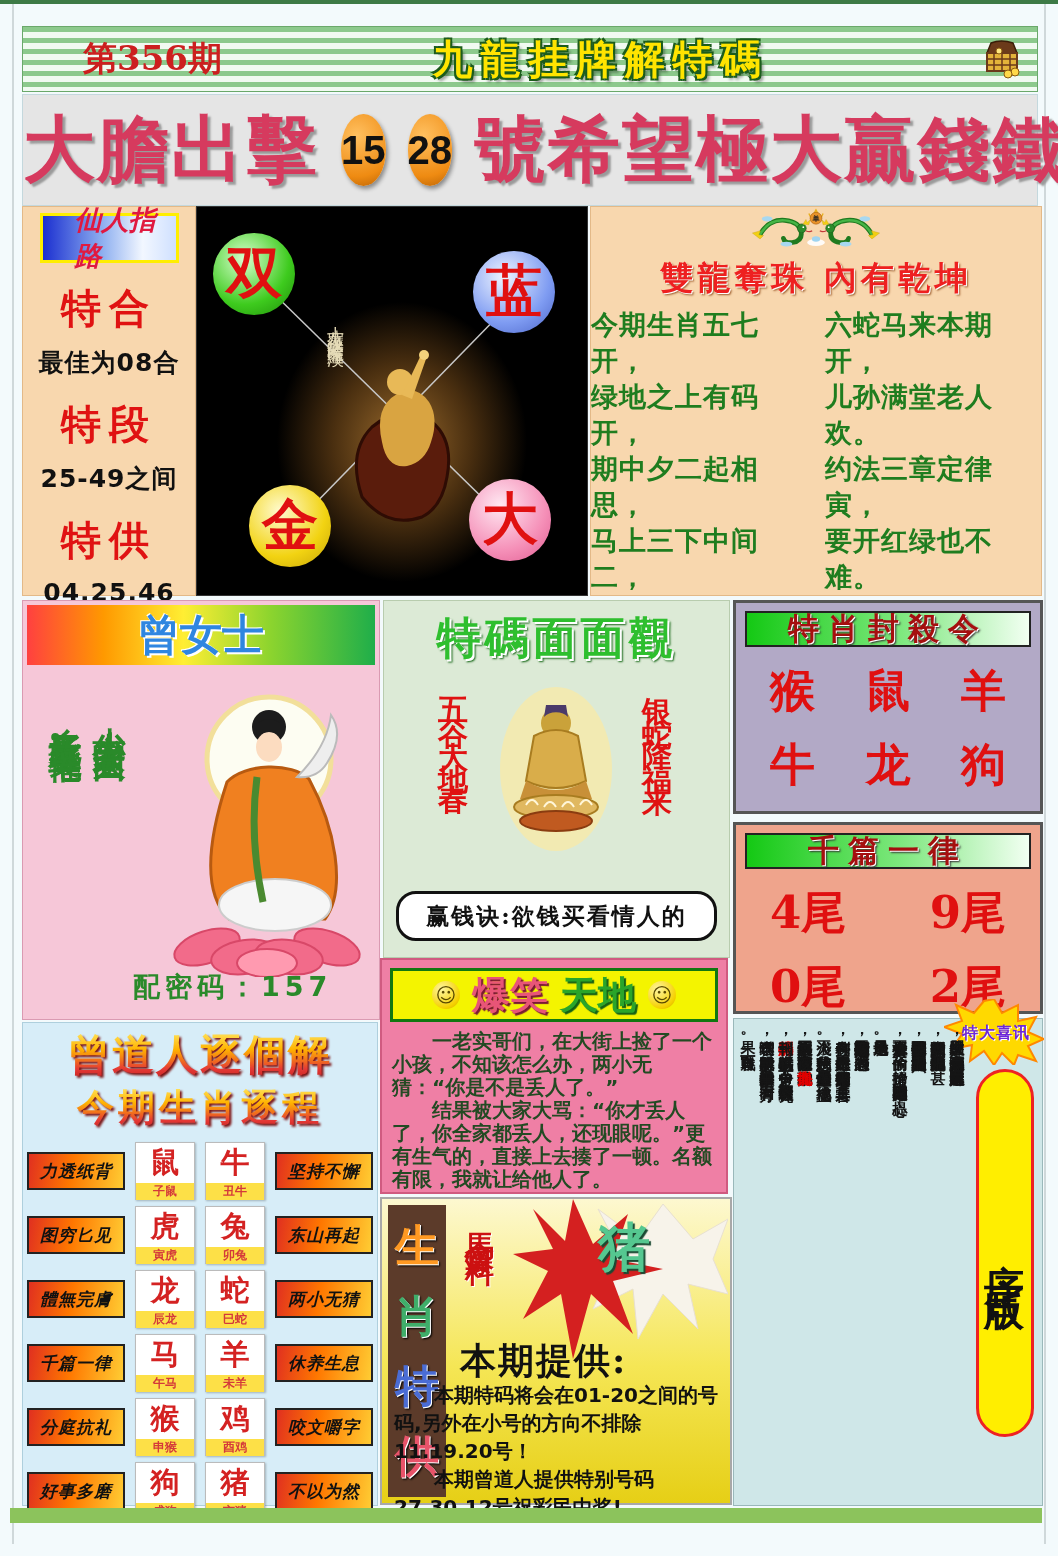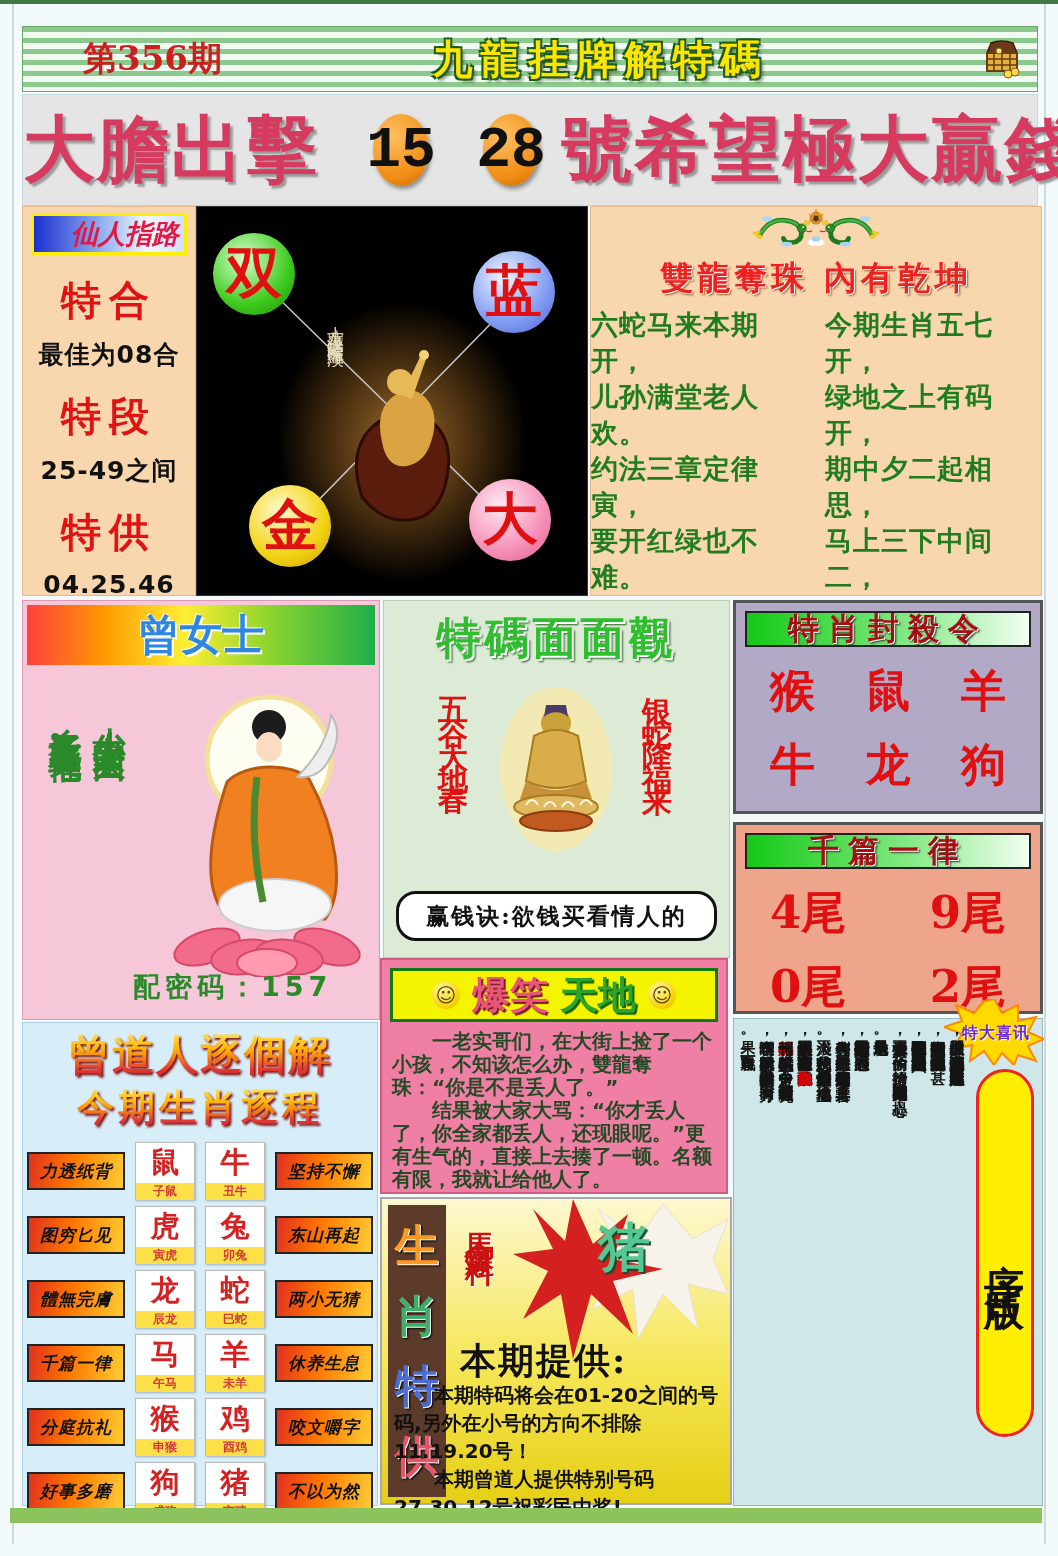--- a/index.html
+++ b/index.html
@@ -31,31 +31,30 @@
     display:flex;align-items:center;justify-content:flex-start;gap:22px;border:1px solid #c4d8dd;
   }
   .title-red{
     color:#d63a5e;font-size:72px;font-weight:bold;font-family:"DejaVu Serif",serif;
     text-shadow:3px 3px 2px #9a9a9a;white-space:nowrap;letter-spacing:2px;
   }
   .numball{
     width:56px;height:72px;border-radius:50%;
     background:radial-gradient(circle at 35% 30%,#ffc060,#ef8b12 70%,#b96204);
     display:flex;align-items:center;justify-content:center;
-    color:#111;font-size:58px;font-weight:bold;font-family:Liberation Mono, monospace;
+    color:#111;font-size:40px;font-weight:bold;font-family:Liberation Sans, sans-serif;
     box-shadow:2px 3px 4px rgba(0,0,0,.4);
-    margin-left:32px;
   }
   
   .xianren{
     left:22px;top:206px;width:172px;height:388px;background:#f8d7ae;border:1px solid #e3b988;
     display:flex;flex-direction:column;align-items:center;
   }
   .xr-title{
-    margin-top:6px;width:156px;height:50px;
+    margin-top:6px;width:139px;height:50px;
     background:linear-gradient(90deg,#1b2fd0 0%,#8fb0f0 45%,#f2f7ff 75%,#cfe0ff 100%);
     border:3px solid #ffee00;box-sizing:border-box;
     display:flex;align-items:center;justify-content:center;
     color:#e01940;font-size:27px;font-weight:bold;font-family:"DejaVu Serif",serif;font-style:italic;padding-left:32px;
   }
   .xr-label{color:#e01212;font-size:40px;font-weight:bold;font-family:"DejaVu Serif",serif;letter-spacing:8px;margin-top:18px;}
   .xr-value{color:#111;font-size:25px;font-weight:bold;margin-top:10px;letter-spacing:1px;}
   
   .centerpic{left:196px;top:206px;width:390px;height:388px;background:#000;border:1px solid #333;}
   .caption-v{
@@ -317,28 +316,28 @@
     </g>
     <use href="#halfdragon" transform="translate(440,0) scale(-1,1)"></use>
     <path d="M220,10 l-12,22 h24 z M196,22 l8,16 M244,22 l-8,16" stroke="#e8b020" stroke-width="5" fill="#f2cf14"></path>
     <circle cx="220" cy="38" r="20" fill="#e8922a" stroke="#a85e10" stroke-width="2"></circle>
     <text x="220" y="47" text-anchor="middle" font-size="24" font-weight="bold" fill="#222">单</text>
     <ellipse cx="220" cy="120" rx="30" ry="12" fill="#ffffff" opacity="0.9"></ellipse>
     <ellipse cx="220" cy="108" rx="14" ry="9" fill="#9fd4f0"></ellipse>
   </svg>
   <div class="dragon-title">雙龍奪珠 內有乾坤</div>
   <div class="dragon-poem">
+    <div class="poem-col">今期生肖五七开，
+绿地之上有码开，
+期中夕二起相思，
+马上三下中间二，</div>
     <div class="poem-col">六蛇马来本期开，
 儿孙满堂老人欢。
 约法三章定律寅，
 要开红绿也不难。</div>
-    <div class="poem-col">今期生肖五七开，
-绿地之上有码开，
-期中夕二起相思，
-马上三下中间二，</div>
   </div>
 </div>
 
 <div class="abs lingshi">
   <div class="ls-titlebar">
     <span class="ls-t1">曾女士</span>
   </div>
   <svg class="goddess" width="230" height="310" viewBox="0 0 230 310">
     <circle cx="132" cy="92" r="62" fill="#fdfdf2" stroke="#f2df9a" stroke-width="5"></circle>
     <circle cx="132" cy="60" r="17" fill="#1c1c1c"></circle>
@@ -379,21 +378,21 @@
 </div>
 
 <div class="abs joke">
   <div class="joke-banner">
     <span class="smiley">☺</span>
     <span class="joke-t1">爆笑</span>
     <span class="joke-t2">天地</span>
     <span class="smiley">☺</span>
   </div>
   <div class="joke-body">
-    <p>一老实哥们，在大街上捡了一个小孩，不知该怎么办，雙龍奪珠：“你是不是丢人了。”</p>
+    <p>一老实哥们，在大街上捡了一个小孩，不知该怎么办，两小无猜：“你是不是丢人了。”</p>
     <p>结果被大家大骂：“你才丢人了，你全家都丢人，还现眼呢。”更有生气的，直接上去揍了一顿。名额有限，我就让给他人了。</p>
   </div>
 </div>
 
 <div class="abs texiao seal">
   <div class="seal-banner">特肖封殺令</div>
   <div class="seal-row">
     <span>猴</span>
     <span>鼠</span>
     <span>羊</span>

